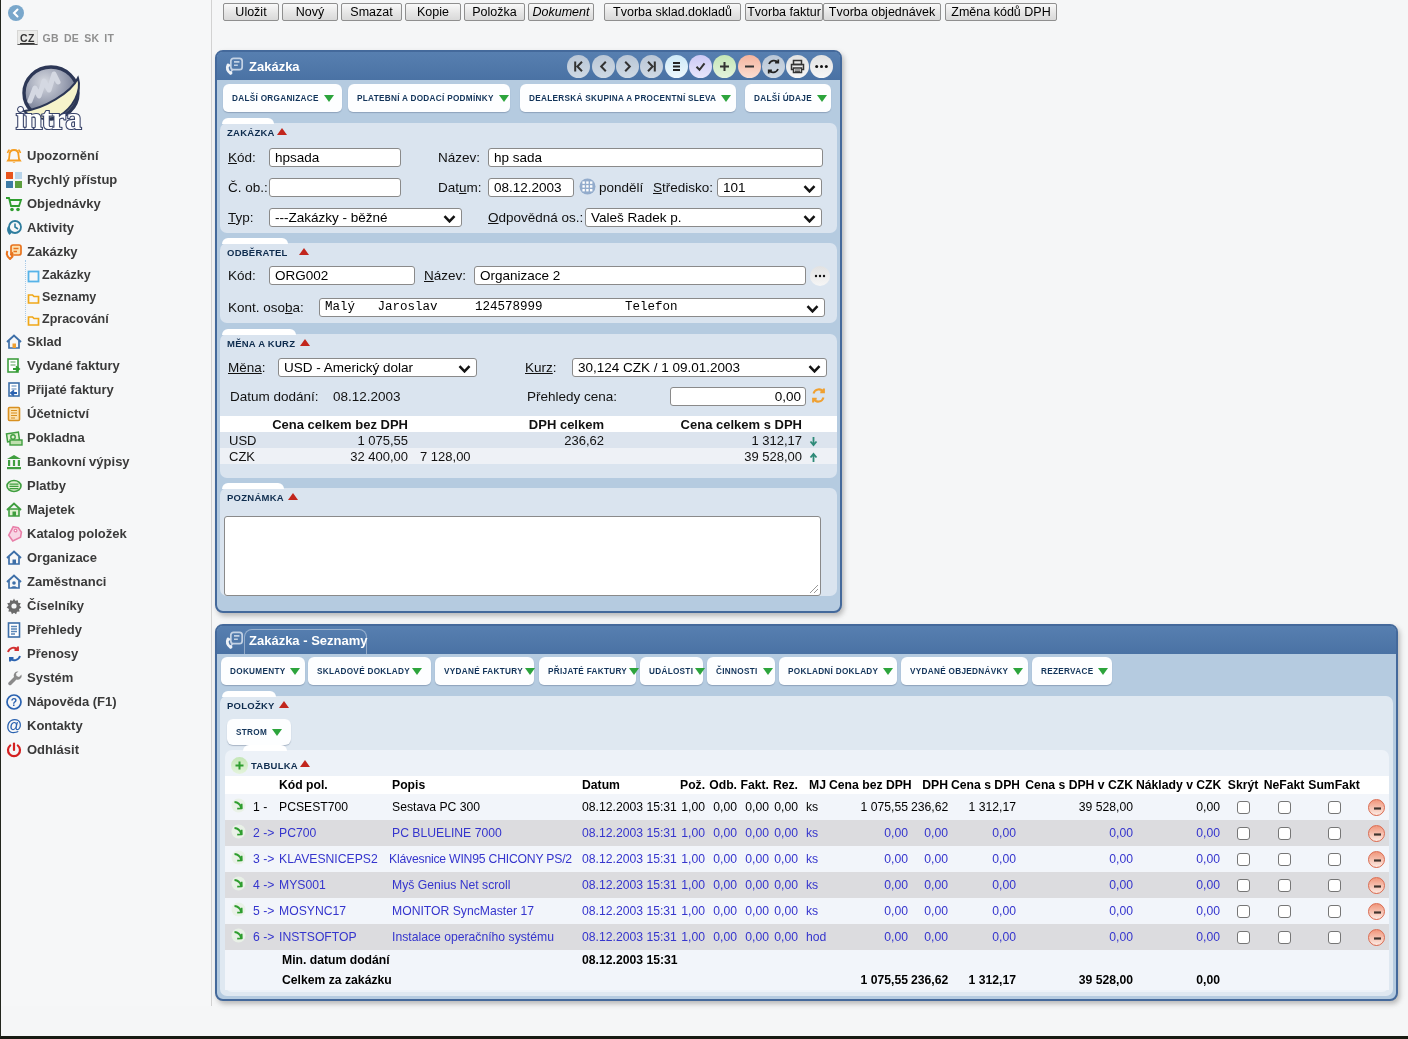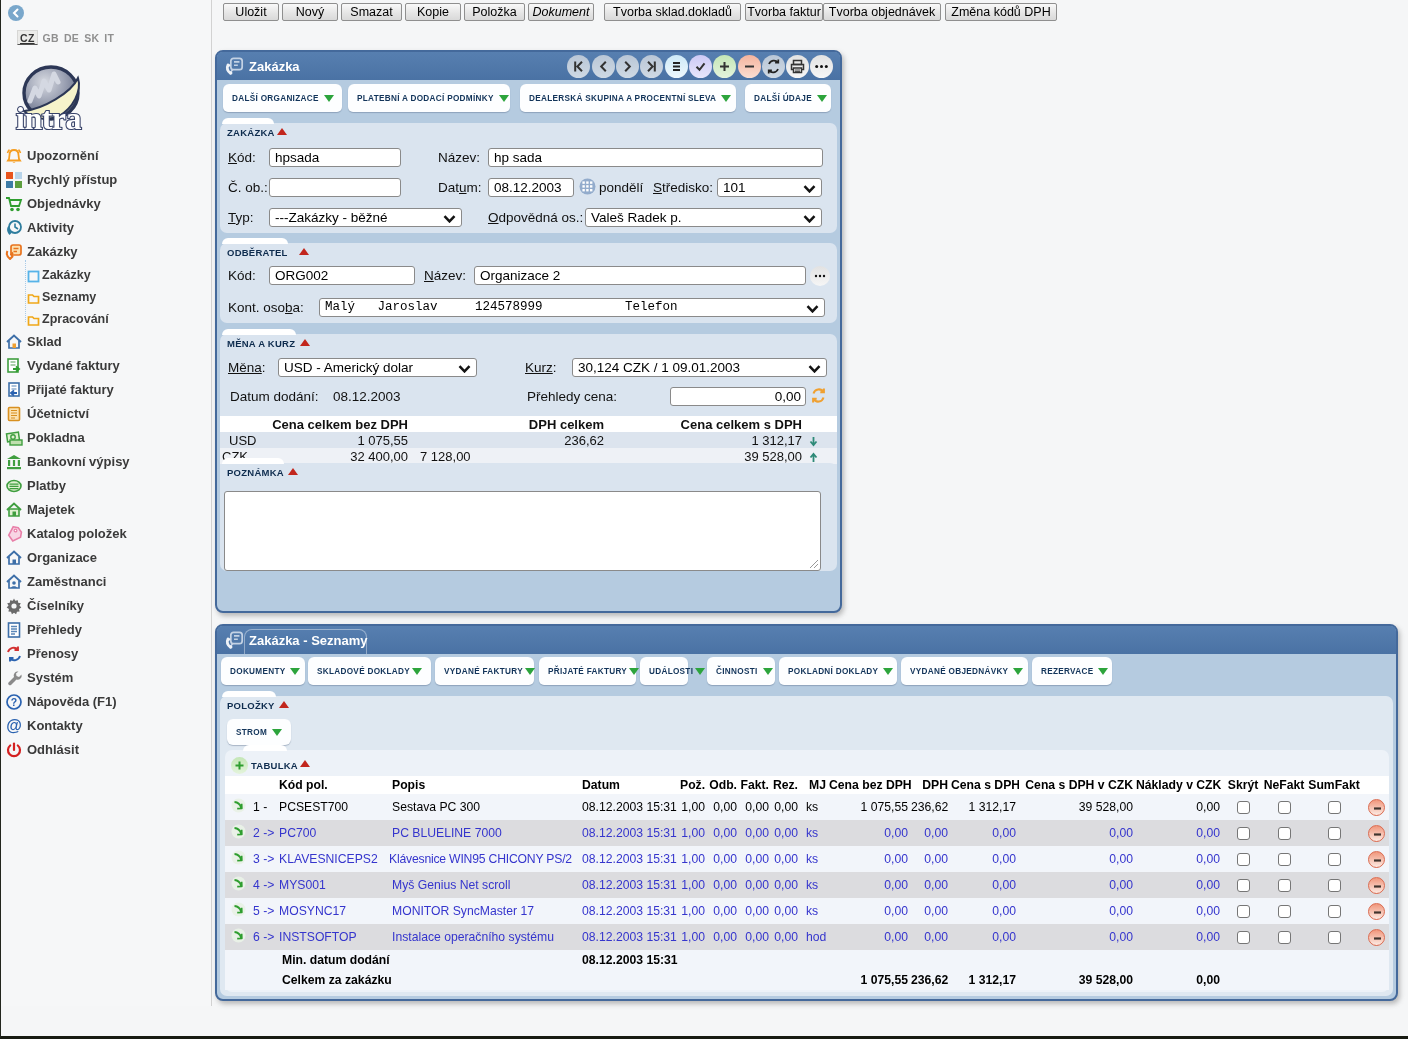--- a/index.html
+++ b/index.html
@@ -494,31 +494,31 @@
       <div style="position:absolute; left:0; top:99px; font-size:13px; color:#111;">
         <span style="position:absolute; left:9px;">USD</span>
         <span style="position:absolute; left:0px; width:188px; text-align:right;">1 075,55</span>
         <span style="position:absolute; left:200px; width:184px; text-align:right;">236,62</span>
         <span style="position:absolute; left:400px; width:182px; text-align:right;">1 312,17</span>
         <span style="position:absolute; left:588px; top:2px;"><svg width="11" height="11" viewBox="0 0 11 11">
               <path d="M5.5 1 v7 M2.5 5.5 l3 3.5 3-3.5" stroke="#2e8a78" stroke-width="1.8" fill="none"></path>
             </svg></span>
       </div>
       <div style="position:absolute; left:0; top:115px; font-size:13px; color:#111;">
-        <span style="position:absolute; left:2px;text-align:right;">CZK</span>
+        <span style="position:absolute; left:9px;text-align:right;">CZK</span>
         <span style="position:absolute; left:0px; width:188px; text-align:right;">32 400,00</span>
         <span style="position:absolute; left:200px; width:184px; text-align:left;">7 128,00</span>
         <span style="position:absolute; left:400px; width:182px; text-align:right;">39 528,00</span>
         <span style="position:absolute; left:588px; top:2px;"><svg width="11" height="11" viewBox="0 0 11 11">
               <path d="M5.5 10 v-7 M2.5 5.5 l3-3.5 3 3.5" stroke="#2e8a78" stroke-width="1.8" fill="none"></path>
             </svg></span>
       </div>
     </div>
 
-    <div class="sect" style="left:3px; top:411px; width:617px; height:108px;">
+    <div class="sect" style="left:3px; top:436px; width:617px; height:108px;">
       <div class="wtab" style="left:2px; width:62px;"></div>
       <div class="slabel" style="left:7px; top:4px;">POZNÁMKA</div>
         <div class="rtri" style="left:68px; top:5px;"></div>
       <div style="position:absolute; left:4px; top:28px; width:597px; height:80px; background:#fff; border:1px solid #8a8a8a; border-radius:3px;">
         <svg style="position:absolute; right:1px; bottom:1px;" width="10" height="10">
             <path d="M9 1 L1 9 M9 5 L5 9" stroke="#999" stroke-width="1"></path>
           </svg>
       </div>
     </div>
   </div>
@@ -533,21 +533,21 @@
             <path d="M4.4 9.8 c-1.6 3.4 -.3 6.9 2.6 9.2" fill="none" stroke="#eef2f7" stroke-width="3" stroke-linecap="round"></path>
             <circle cx="5" cy="10.3" r="1.7" fill="#eef2f7"></circle>
             <circle cx="7.6" cy="18.6" r="1.7" fill="#eef2f7"></circle>
           </svg></span>
       <span class="ttext">Zakázka - Seznamy</span>
     </div>
     <div class="tabbtn" style="left:4px; top:31px; width:84px; height:28px;">DOKUMENTY<span class="gtri"></span></div>
     <div class="tabbtn" style="left:91px; top:31px; width:123px; height:28px;">SKLADOVÉ DOKLADY<span class="gtri" style="margin-left:2px;"></span></div>
     <div class="tabbtn" style="left:218px; top:31px; width:99px; height:28px;">VYDANÉ FAKTURY<span class="gtri" style="margin-left:2px;"></span></div>
     <div class="tabbtn" style="left:322px; top:31px; width:97px; height:28px;">PŘIJATÉ FAKTURY<span class="gtri" style="margin-left:2px;"></span></div>
-    <div class="tabbtn" style="left:423px; top:31px; width:48px; height:28px;">UDÁLOSTI<span class="gtri" style="margin-left:2px;"></span></div>
+    <div class="tabbtn" style="left:423px; top:31px; width:63px; height:28px;">UDÁLOSTI<span class="gtri" style="margin-left:2px;"></span></div>
     <div class="tabbtn" style="left:490px; top:31px; width:68px; height:28px;">ČINNOSTI<span class="gtri"></span></div>
     <div class="tabbtn" style="left:562px; top:31px; width:118px; height:28px;">POKLADNÍ DOKLADY<span class="gtri"></span></div>
     <div class="tabbtn" style="left:684px; top:31px; width:127px; height:28px;">VYDANÉ OBJEDNÁVKY<span class="gtri"></span></div>
     <div class="tabbtn" style="left:815px; top:31px; width:80px; height:28px;">REZERVACE<span class="gtri"></span></div>
 
     <div class="sect sect2" style="left:3px; top:70px; width:1173px; height:300px;">
       <div class="wtab" style="left:2px; width:54px;"></div>
       <div class="slabel" style="left:7px; top:4px;">POLOŽKY</div>
         <div class="rtri" style="left:59px; top:5px;"></div>
       <div class="tabbtn" style="left:7px; top:23px; width:64px; height:26px; border-radius:6px;">STROM<span class="gtri"></span></div>

